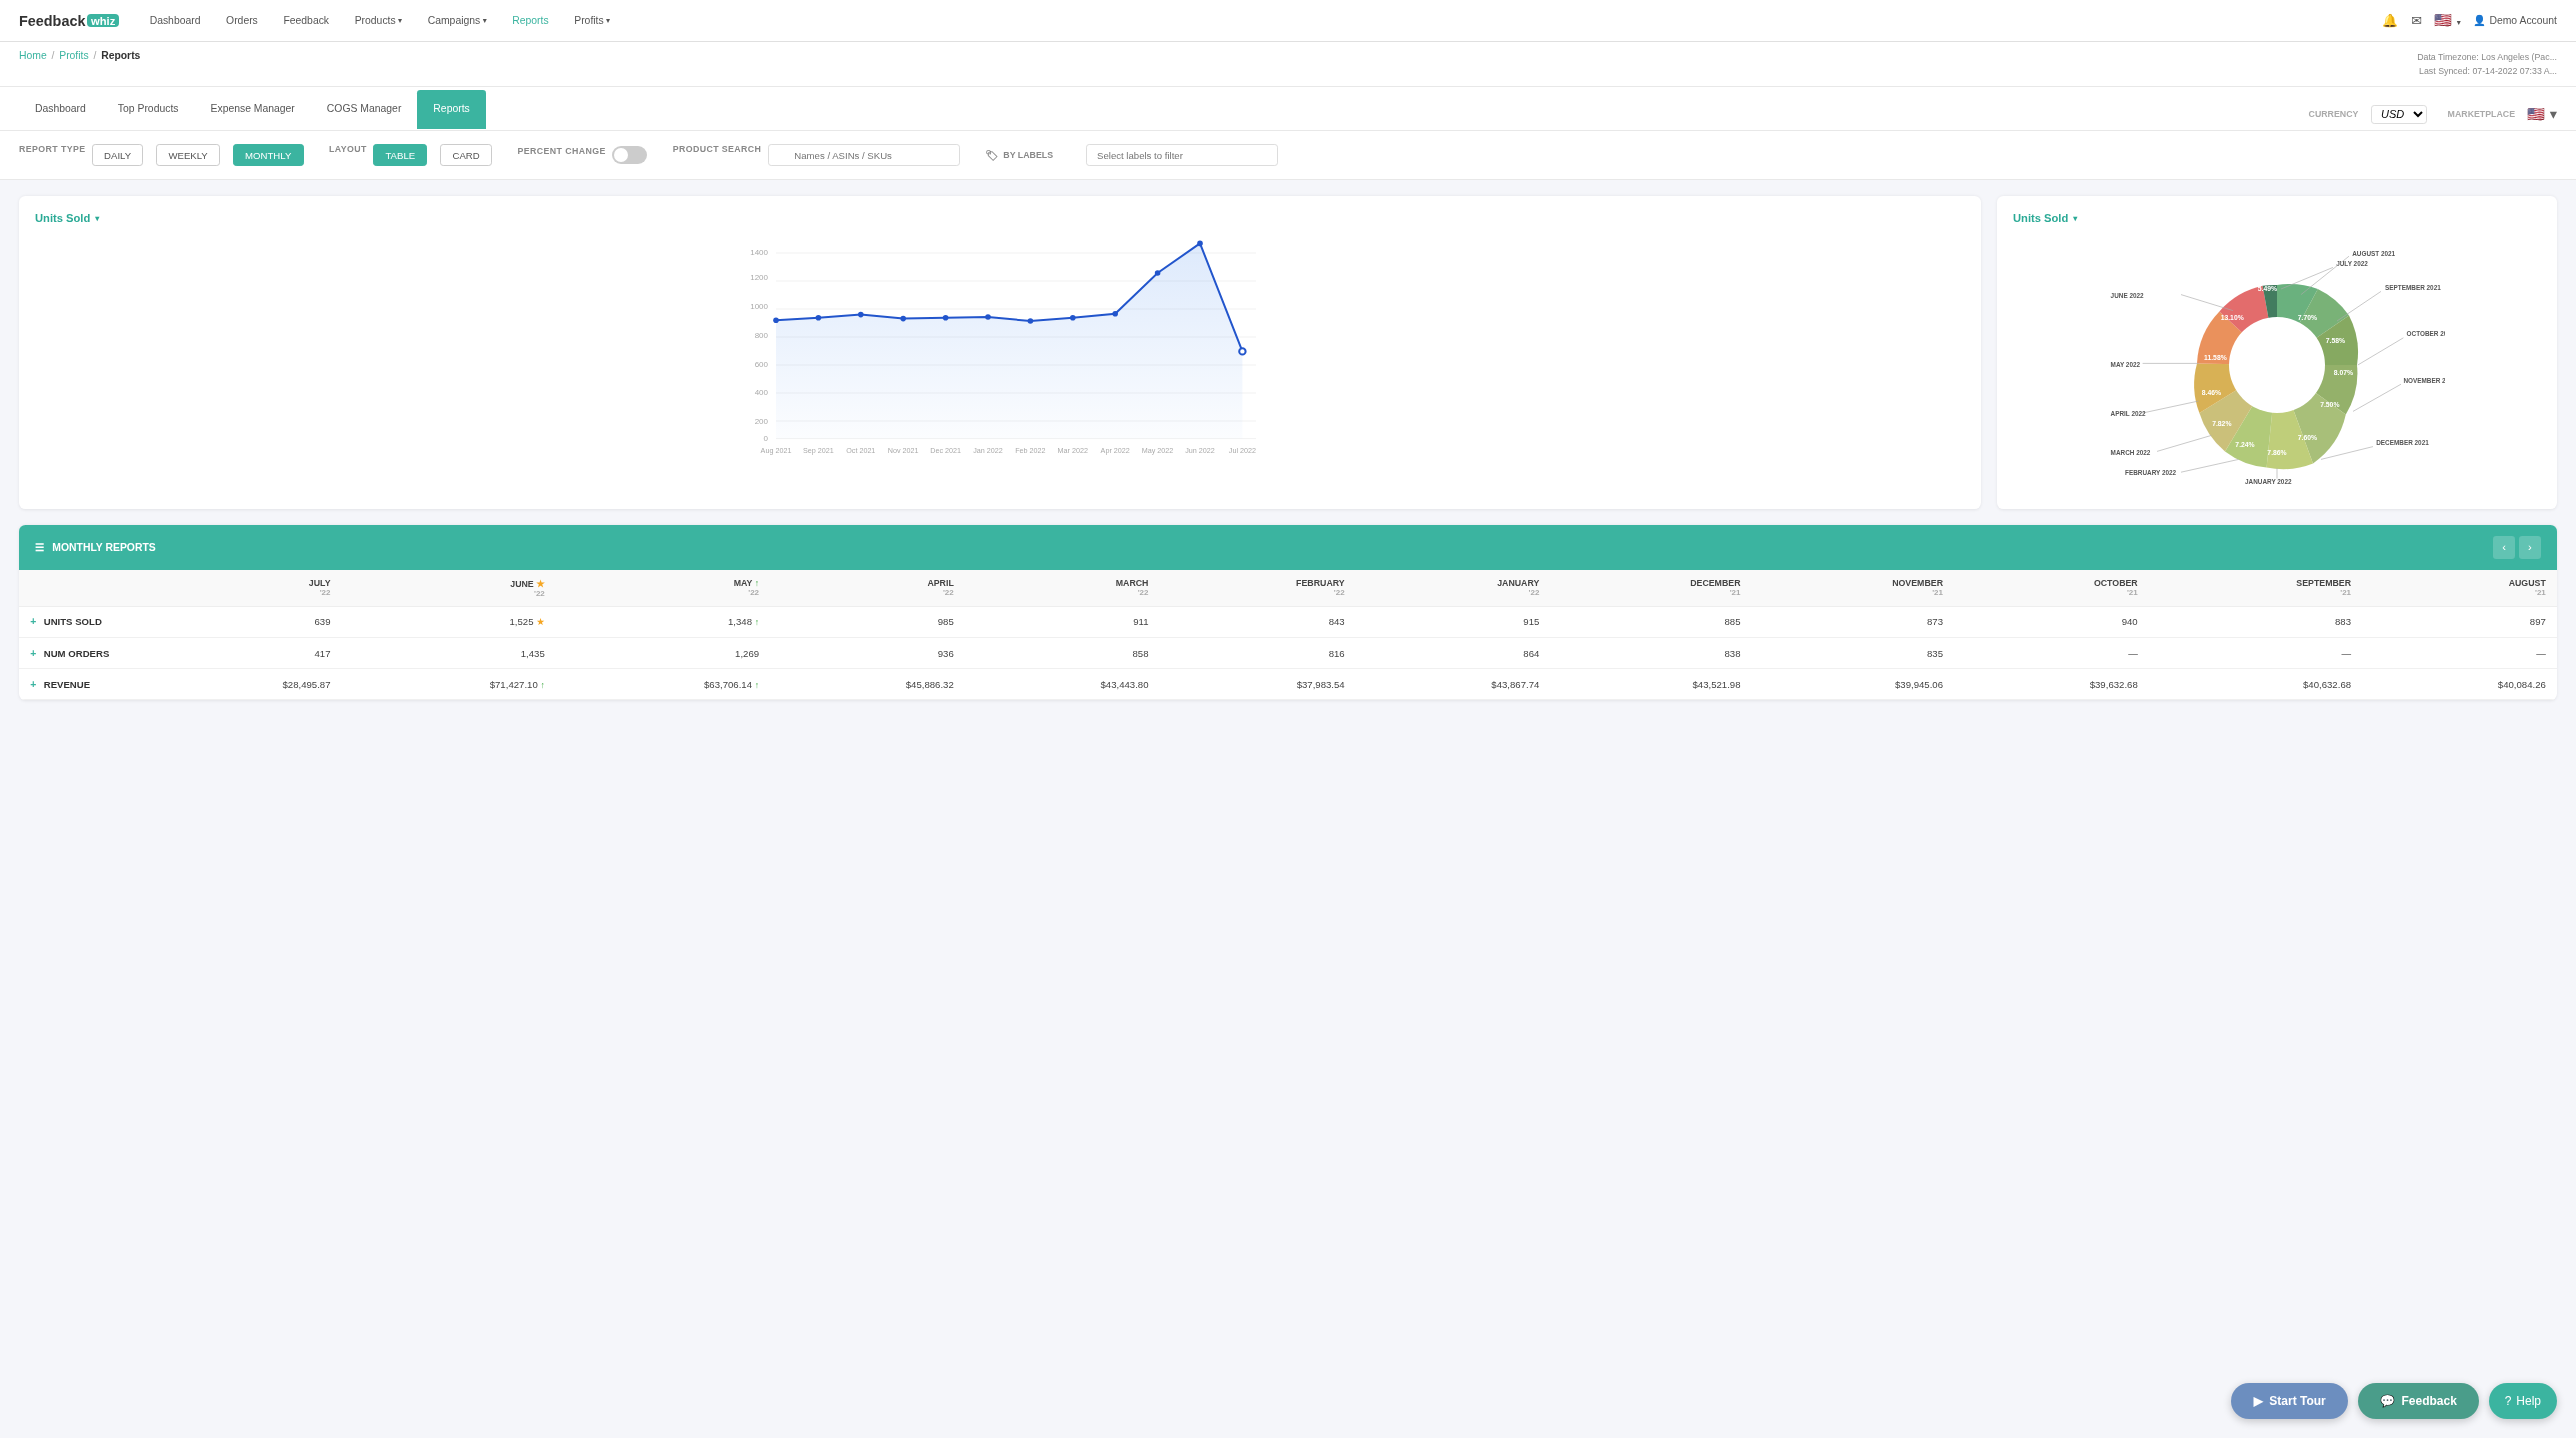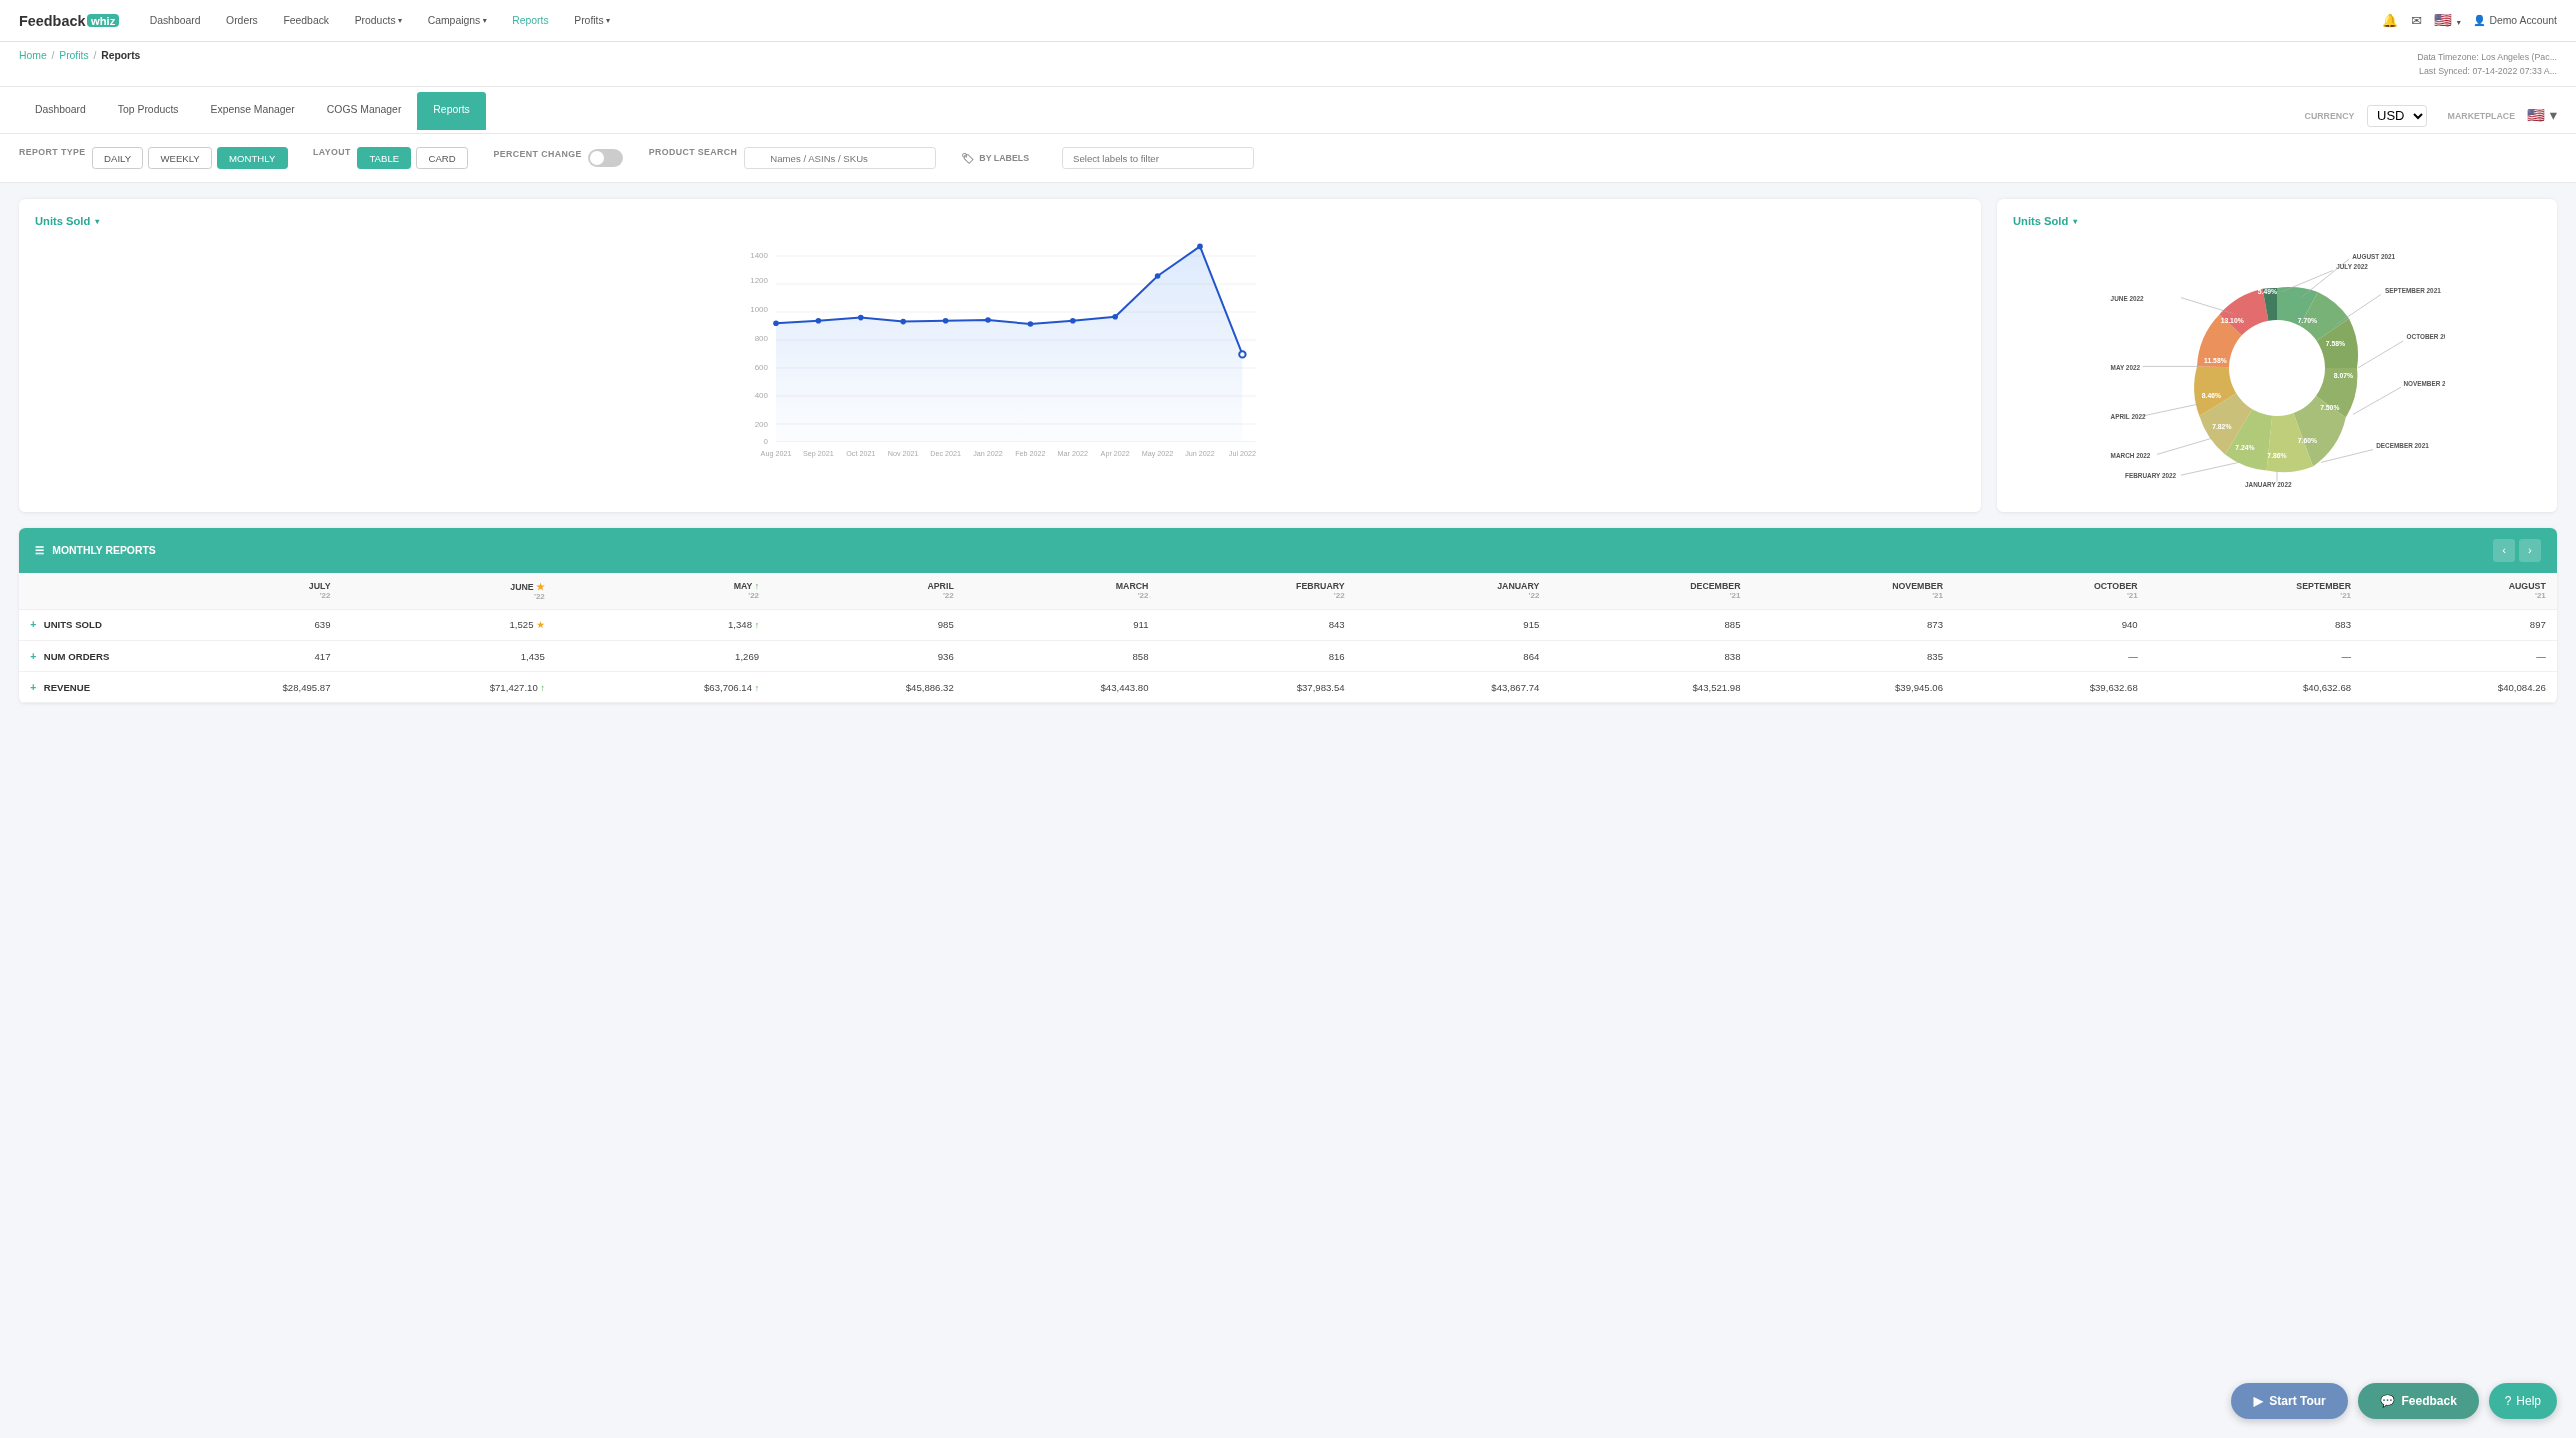--- a/index.html
+++ b/index.html
@@ -114,21 +114,21 @@
     .filters-row {
       background: #fff;
       padding: 12.8px 19px;
       display: flex;
       align-items: center;
       gap: 25.6px;
       border-bottom: 0.8px solid #e8e8e8;
     }
     .filter-group { display: flex; gap: 6.4px; }
     .filter-label { font-size: 8.8px; font-weight: 700; color: #888; letter-spacing: 0.4px; text-transform: uppercase; }
-    .btn-group { display: flex; gap: 5px; }
+    .btn-group { display: flex; gap: 13px; }
     .btn-outline {
       padding: 4.8px 11.2px;
       border: 0.8px solid #ccc;
       background: #fff;
       border-radius: 3.2px;
       font-size: 9.6px;
       cursor: pointer;
       color: #555;
     }
     .btn-active {
@@ -398,21 +398,21 @@
 </div>
 
 <div class="tabs-bar">
   <div class="tab-item">Dashboard</div>
   <div class="tab-item">Top Products</div>
   <div class="tab-item">Expense Manager</div>
   <div class="tab-item">COGS Manager</div>
   <div class="tab-item active">Reports</div>
   <div class="tabs-right">
     <span style="font-size:8.8px;color:#aaa;font-weight:700;">CURRENCY</span>
-    <select style="font-size:13px;border:0.8px solid #ddd;border-radius:3.2px;padding:1.6px 4.8px;">
+    <select style="font-size:11px;border:0.8px solid #ddd;border-radius:3.2px;padding:1.6px 4.8px;font-style:italic;">
       <option>USD</option>
     </select>
     <span style="font-size:8.8px;color:#aaa;font-weight:700;margin-left:8px;">MARKETPLACE</span>
     <span style="font-size:14.4px;">🇺🇸 ▾</span>
   </div>
 </div>
 
 <div class="filters-row">
   <div class="filter-group">
     <div class="filter-label">REPORT TYPE</div>

